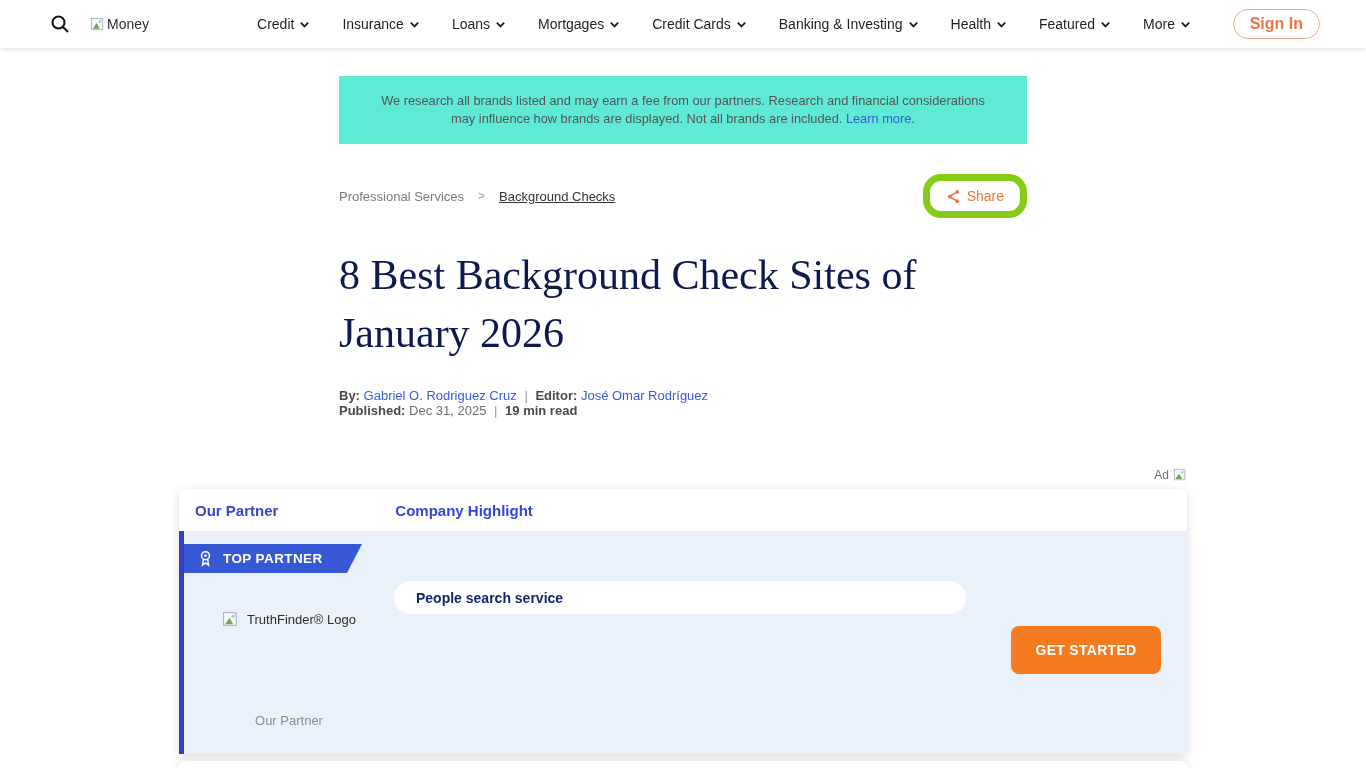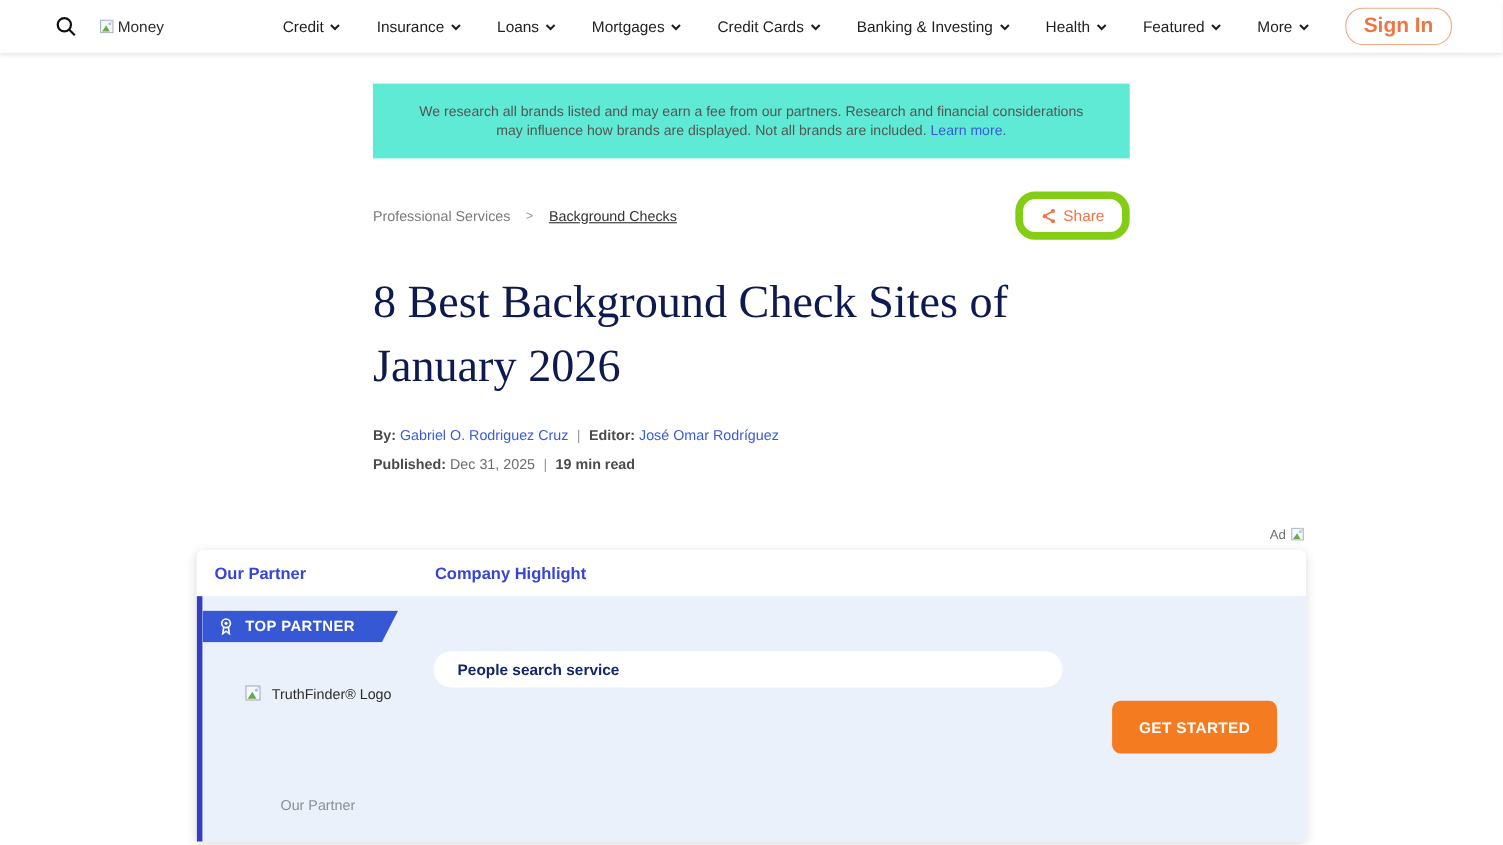--- a/index.html
+++ b/index.html
@@ -8,40 +8,40 @@
 
   
   .topbar { position:relative; width:100%; height:48px; background:#fff;
             display:flex; align-items:center; box-shadow:0 1px 5px rgba(0,0,0,.14); z-index:10; }
   .search-btn { margin-left:50px; width:22px; height:22px; cursor:pointer; display:flex; align-items:center; }
   .logo { display:flex; align-items:center; margin-left:18px; font-size:14px; color:#2d2d2d; }
   .logo .bimg { margin-right:2px; }
   .nav { display:flex; align-items:center; margin-left:108px; gap:32px; }
   .nav-item { display:flex; align-items:center; gap:5px; font-size:14px; color:#1f1f1f; cursor:pointer; white-space:nowrap; }
   .signin { margin-left:auto; margin-right:46px; border:1px solid #f0a987; border-radius:16px;
-            padding:5px 16px; color:#ee7544; font-size:19px; font-weight:bold; background:#fff; cursor:pointer; }
+            padding:5px 16px; color:#ee7544; font-size:16px; font-weight:bold; background:#fff; cursor:pointer; }
 
   
   .disclaimer { width:688px; margin:28px auto 0; background:#5eead4; padding:16px 30px;
                 font-size:12.8px; line-height:18px; color:#555; text-align:center; }
   .disclaimer a { color:#3a5bd9; text-decoration:none; }
 
   .crumb-row { width:688px; margin:30px auto 0; display:flex; justify-content:space-between; align-items:center; }
   .crumbs { display:flex; align-items:center; gap:14px; font-size:13px; }
   .crumb-parent { color:#7b7b7b; }
   .crumb-sep { color:#9a9a9a; font-size:12px; }
   .crumb-current { color:#333; font-weight:500; text-decoration:underline; cursor:pointer; }
   .share-btn { display:flex; align-items:center; gap:6px; border:7px solid #84cc16; border-radius:18px;
                padding:7px 16px; background:#fff; color:#ee7544; font-size:14px; cursor:pointer; }
 
   .title { width:688px; margin:28px auto 0; font-family:"Liberation Serif", serif;
            font-size:42px; line-height:58px; font-weight:400; color:#0e1a4e; }
 
   .byline { width:688px; margin:26px auto 0; font-size:13px; color:#6f6f6f; }
-  .byline .row2 { margin-top:11px; }
+  .byline .row2 { margin-top:0; }
   .byline b { color:#4a4a4a; }
   .byline a { color:#3a5bd9; text-decoration:none; }
   .sep { color:#9a9a9a; padding:0 4px; }
   .readtime { font-weight:bold; color:#4a4a4a; }
 
   
   .ad-row { width:1008px; margin:50px auto 0; display:flex; justify-content:flex-end; align-items:flex-start;
             gap:4px; font-size:12px; color:#6f6f6f; height:16px; }
 
   .partner-card { width:1008px; margin:5px auto 0; border-radius:6px 6px 0 0;

